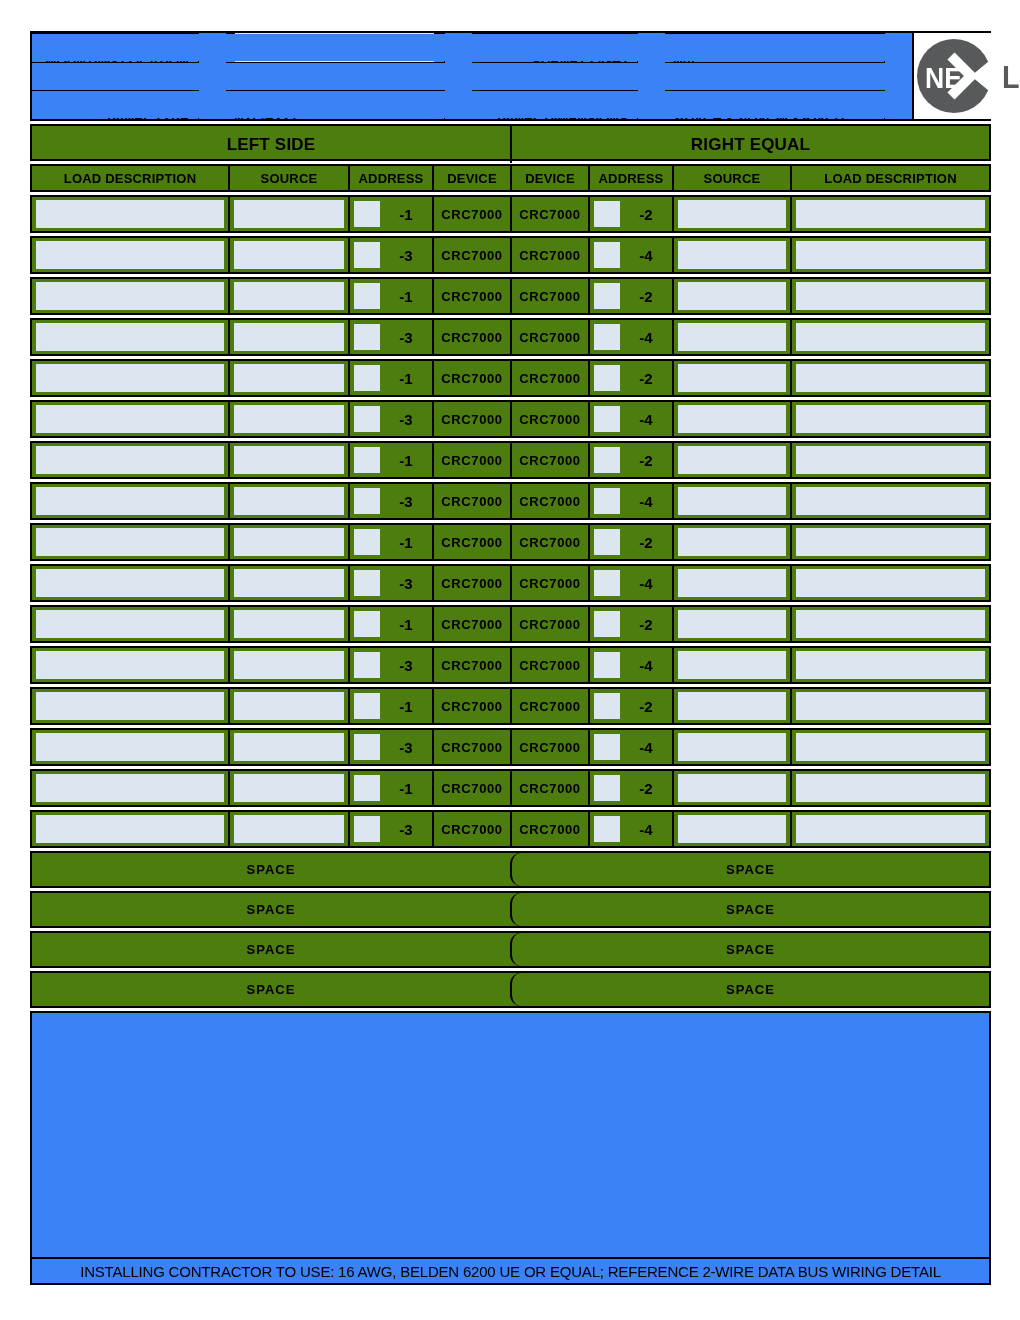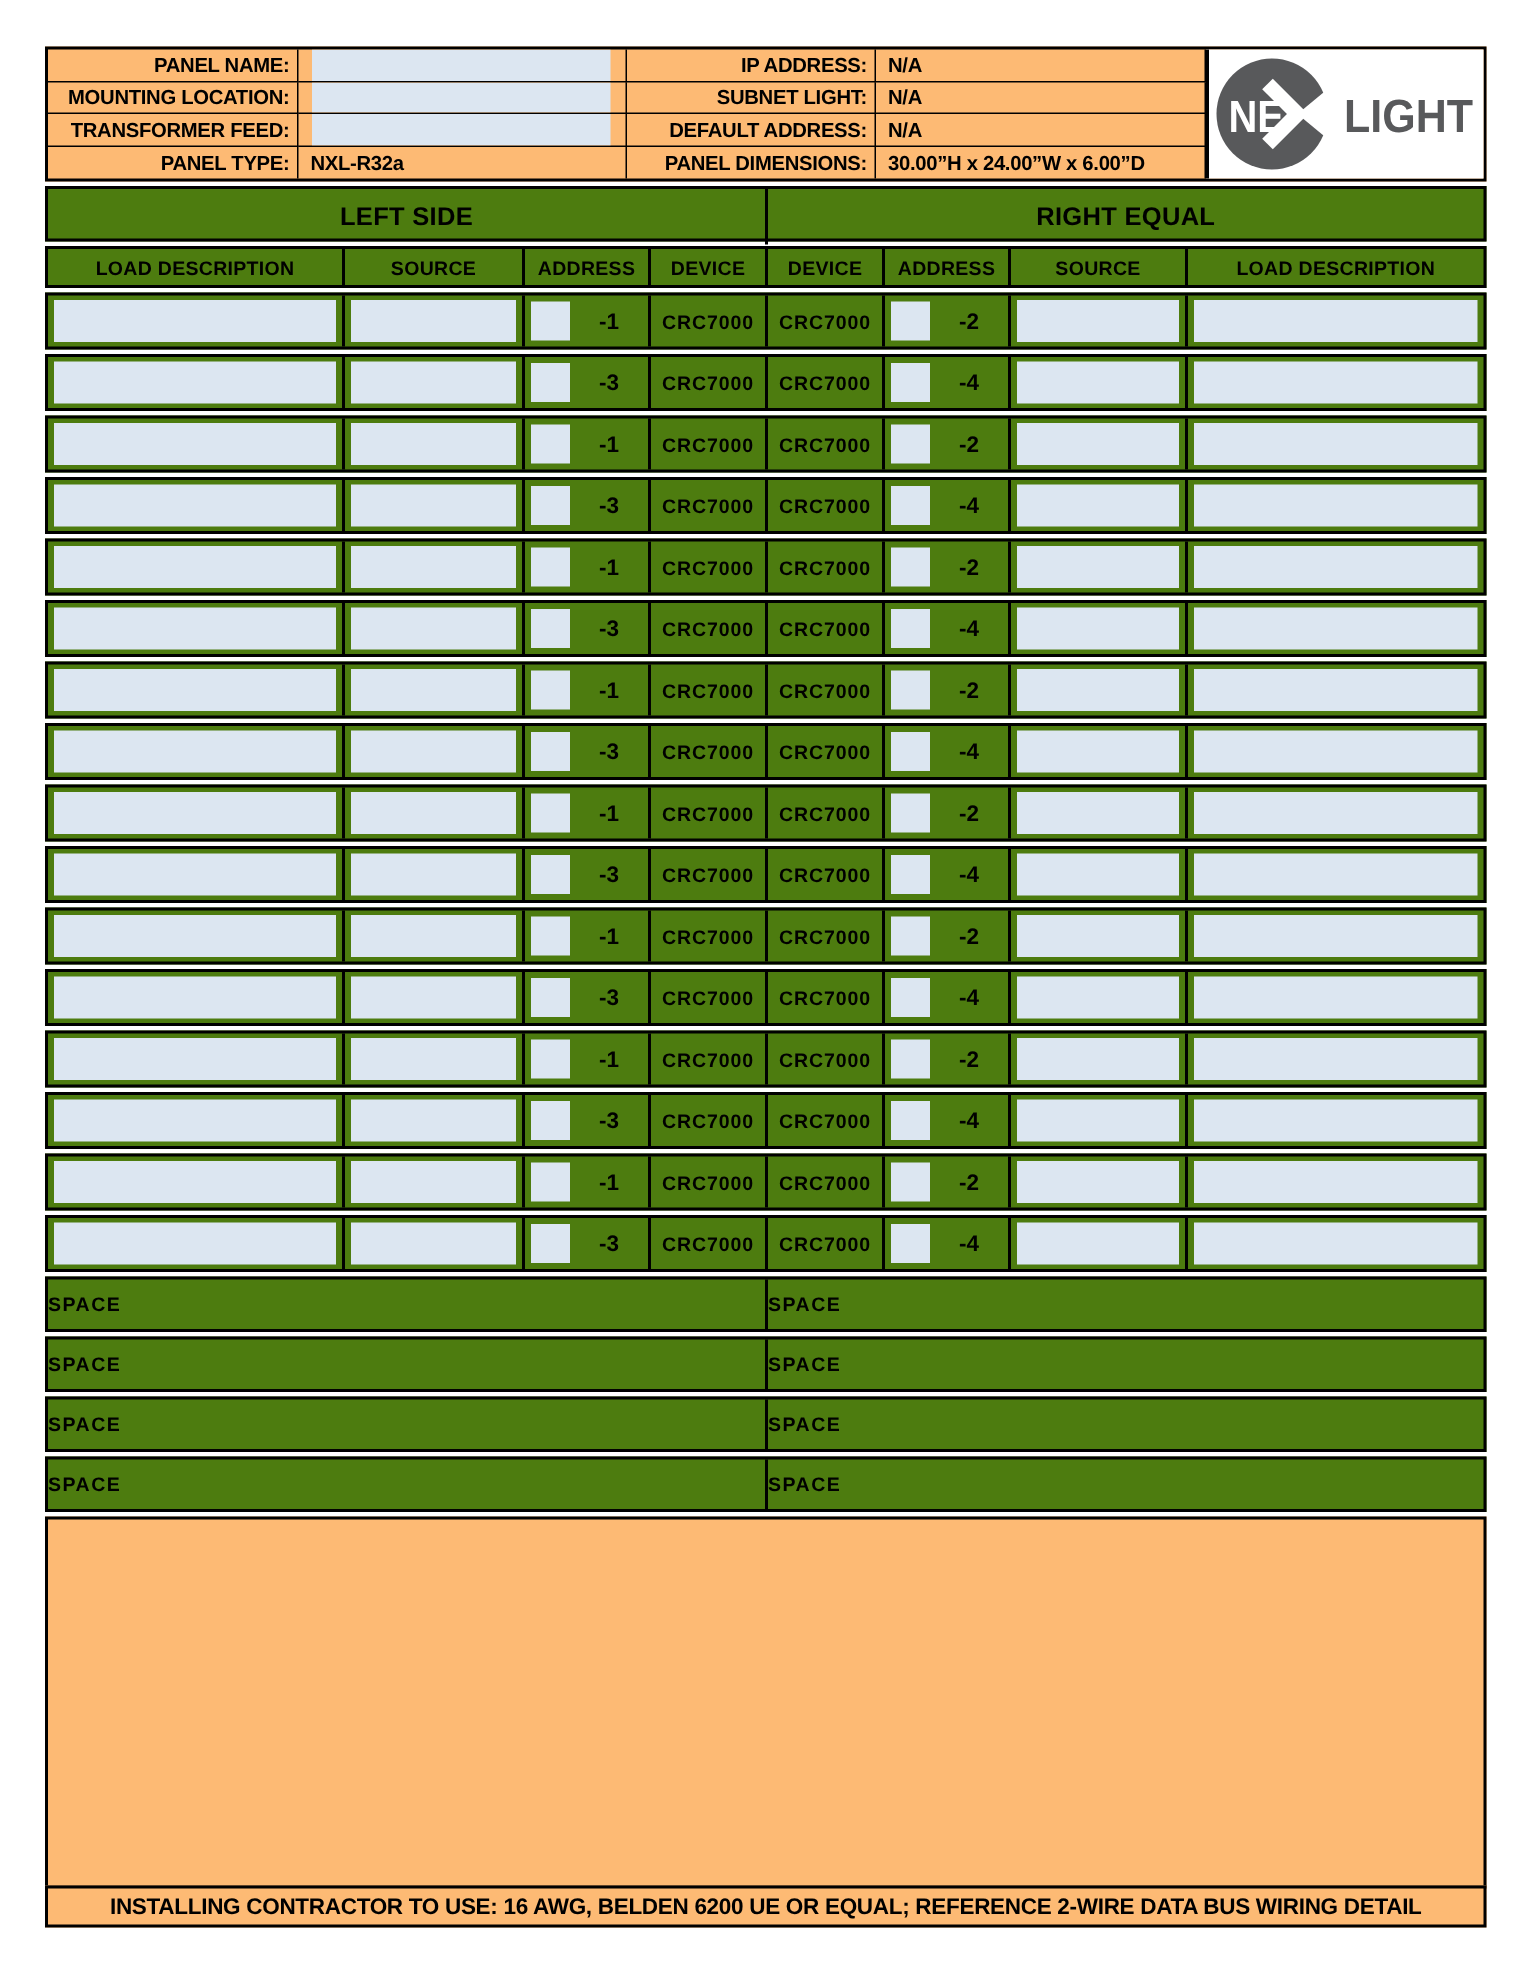--- a/index.html
+++ b/index.html
@@ -8,21 +8,21 @@
     --bd:#000;
   }
   html,body{margin:0;padding:0;background:#fff;}
   body{
     width:1020px;height:1320px;overflow:hidden;
     font-family:"Liberation Sans", sans-serif;
     color:#000;
     -webkit-font-smoothing:antialiased;
   }
   .doc{position:relative;margin:31px 0 0 30px;width:961px;}
-  .box{box-sizing:border-box;border:2px solid var(--bd);background:#fdba74;}
+  .box{box-sizing:border-box;border:2px solid var(--bd);background:#3b82f6;gap:27px;}
 
   
   .hdr{
     width:961px;height:90px;
     display:grid;
     grid-template-columns:167px 219px 166px 220px 1fr;
     grid-template-rows:repeat(4,1fr);
     position:relative;
   }
   .hc{
@@ -62,27 +62,27 @@
 
   .drow{height:38px;}
   .fillcell{padding:0;}
   .fill{flex:1;height:28px;margin:0 4px;background:var(--blue);}
   .addrcell{padding:0;}
   .sq{width:26px;height:26px;background:var(--blue);margin-left:4px;flex:none;}
   .addr-t{flex:1;text-align:center;font-weight:bold;font-size:15px;}
   .devcell{justify-content:center;font-weight:bold;font-size:13px;letter-spacing:0.6px;}
 
   .sprow{height:37px;}
-  .sprow .c{justify-content:flex-start;font-weight:bold;font-size:13px;letter-spacing:1px;}
+  .sprow .c{justify-content:center;font-weight:bold;font-size:13px;letter-spacing:1px;border-radius:11px;}
 
   .bigbox{width:961px;height:248px;margin-top:3px;}
   .noterow{
     width:961px;height:28px;margin-top:-2px;
     display:flex;align-items:center;justify-content:center;
-    font-size:15px;font-weight:bold;letter-spacing:-0.2px;white-space:nowrap;
+    font-size:15px;font-weight:normal;letter-spacing:-0.2px;white-space:nowrap;
   }
 </style>
 </head>
 <body>
 
 <div class="doc">
 
   <div class="hdr box">
 
     <div class="hc lab">

